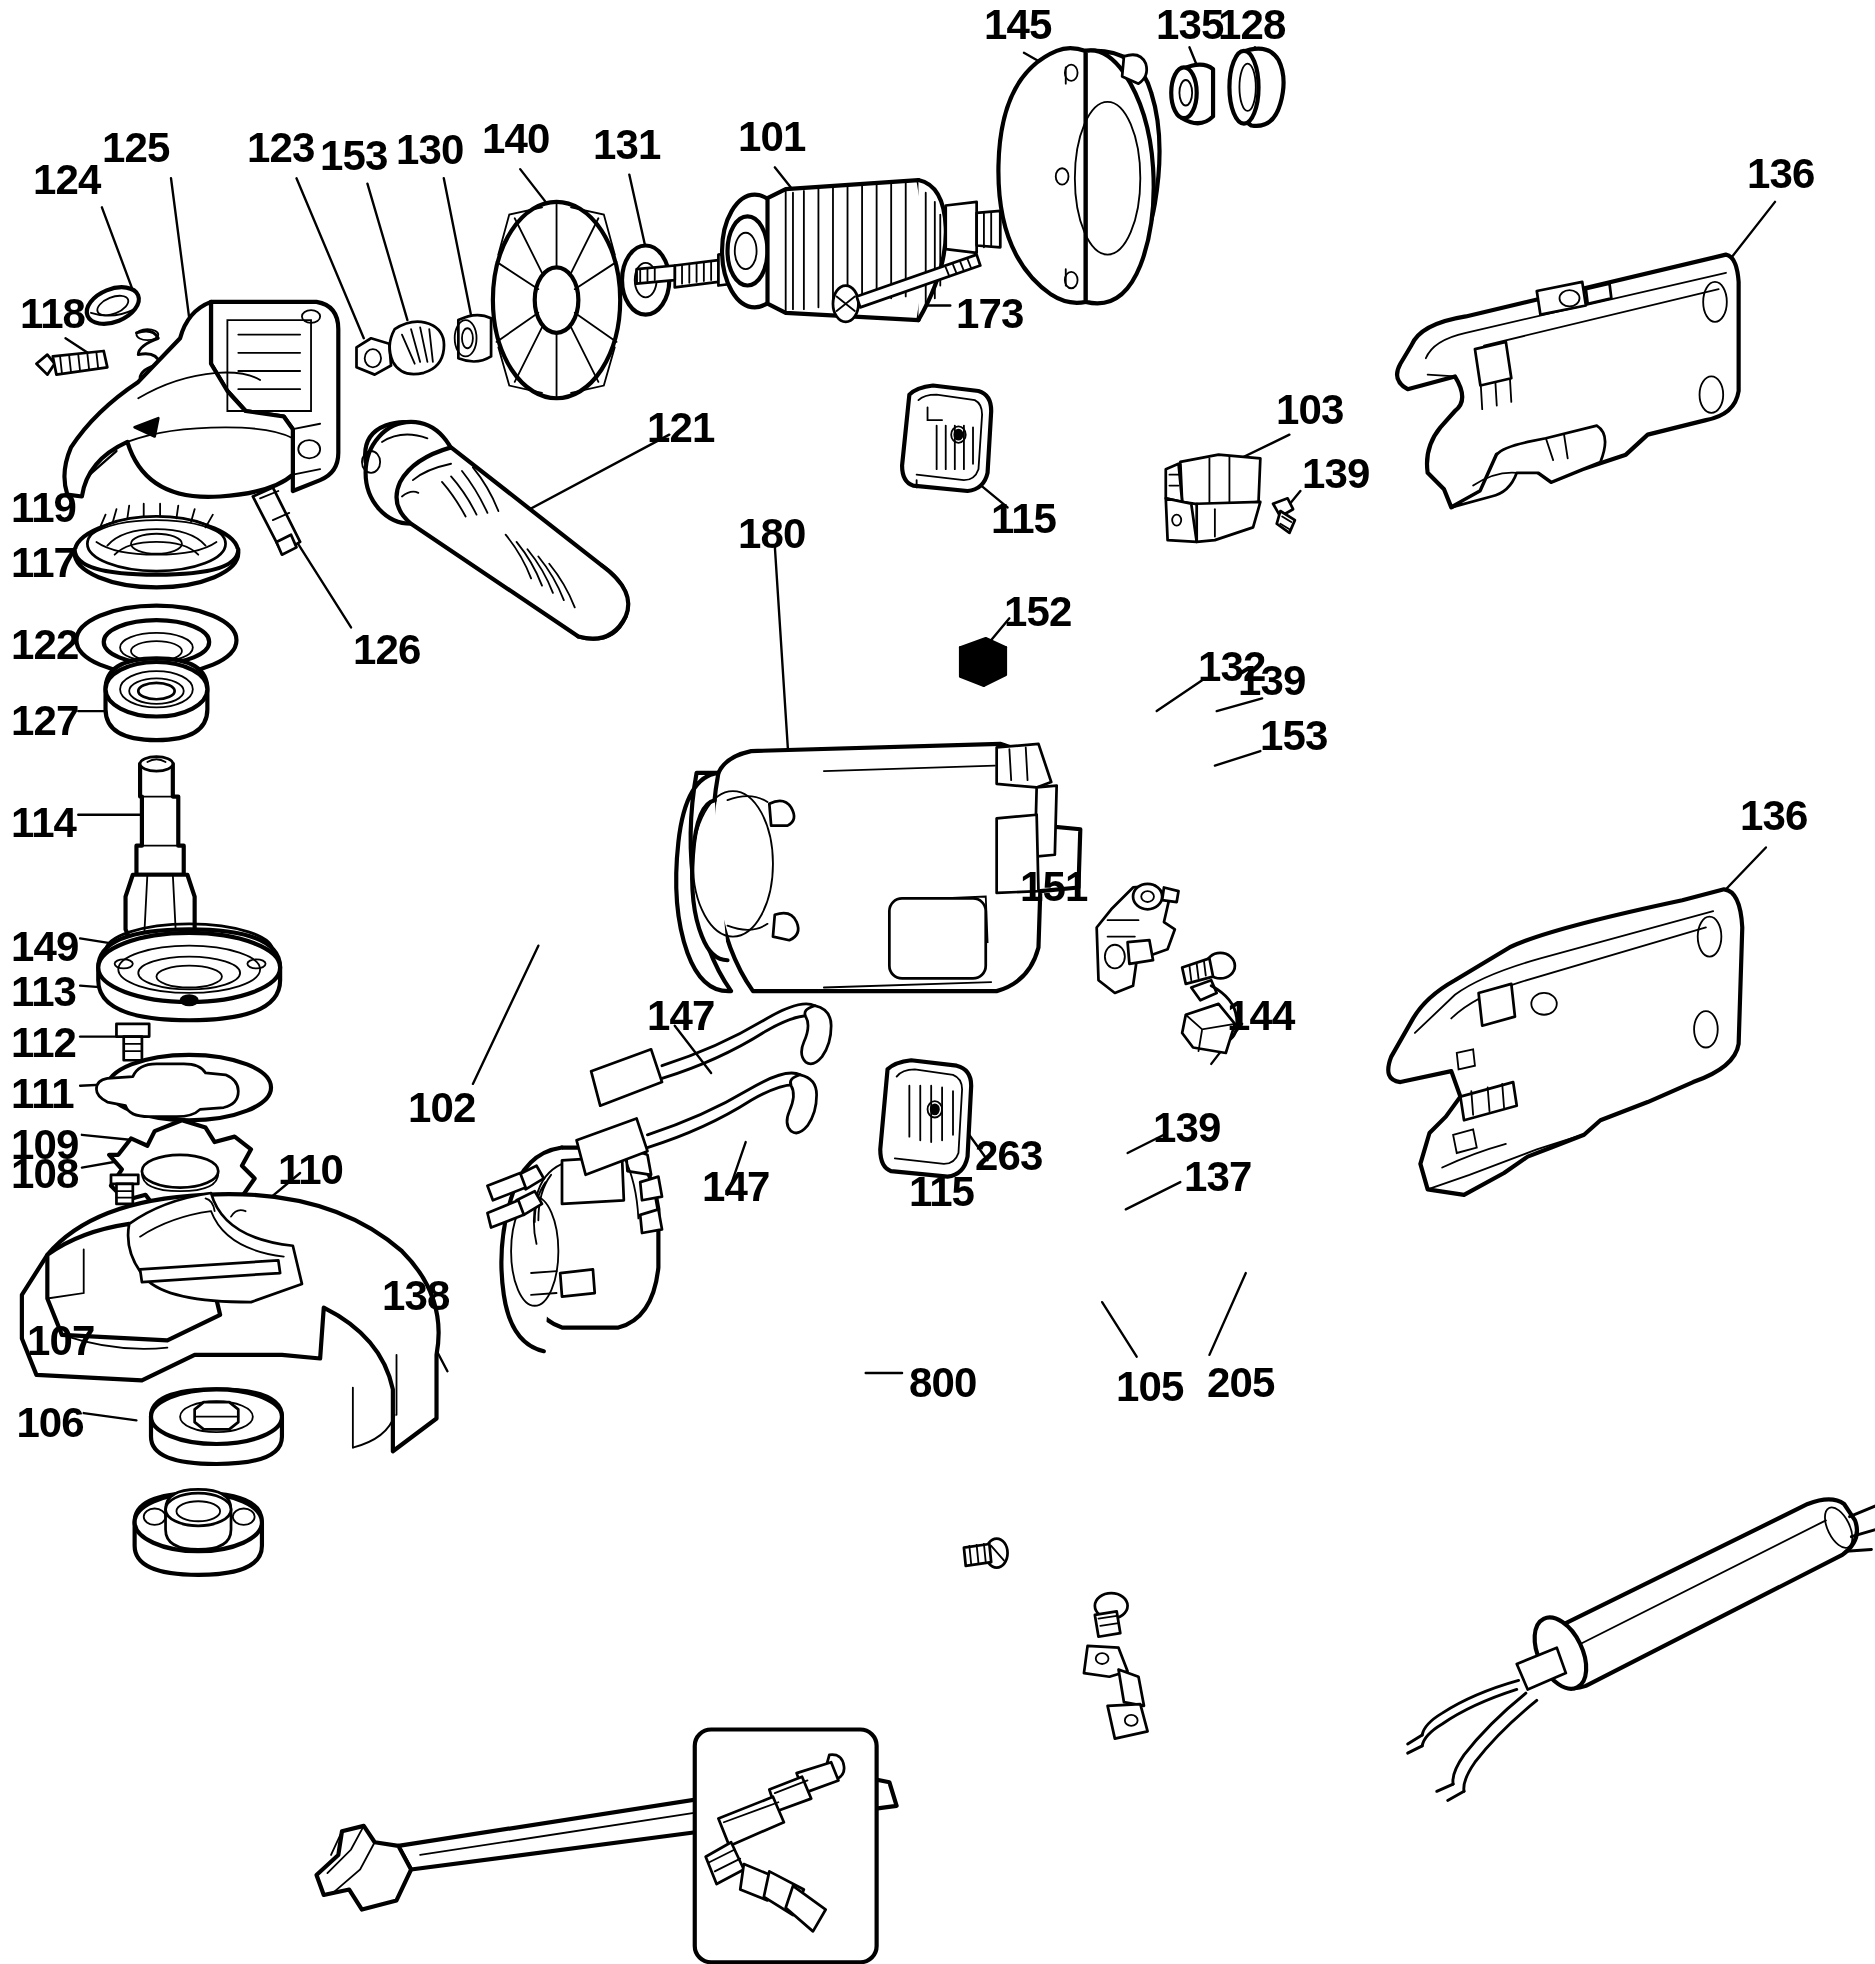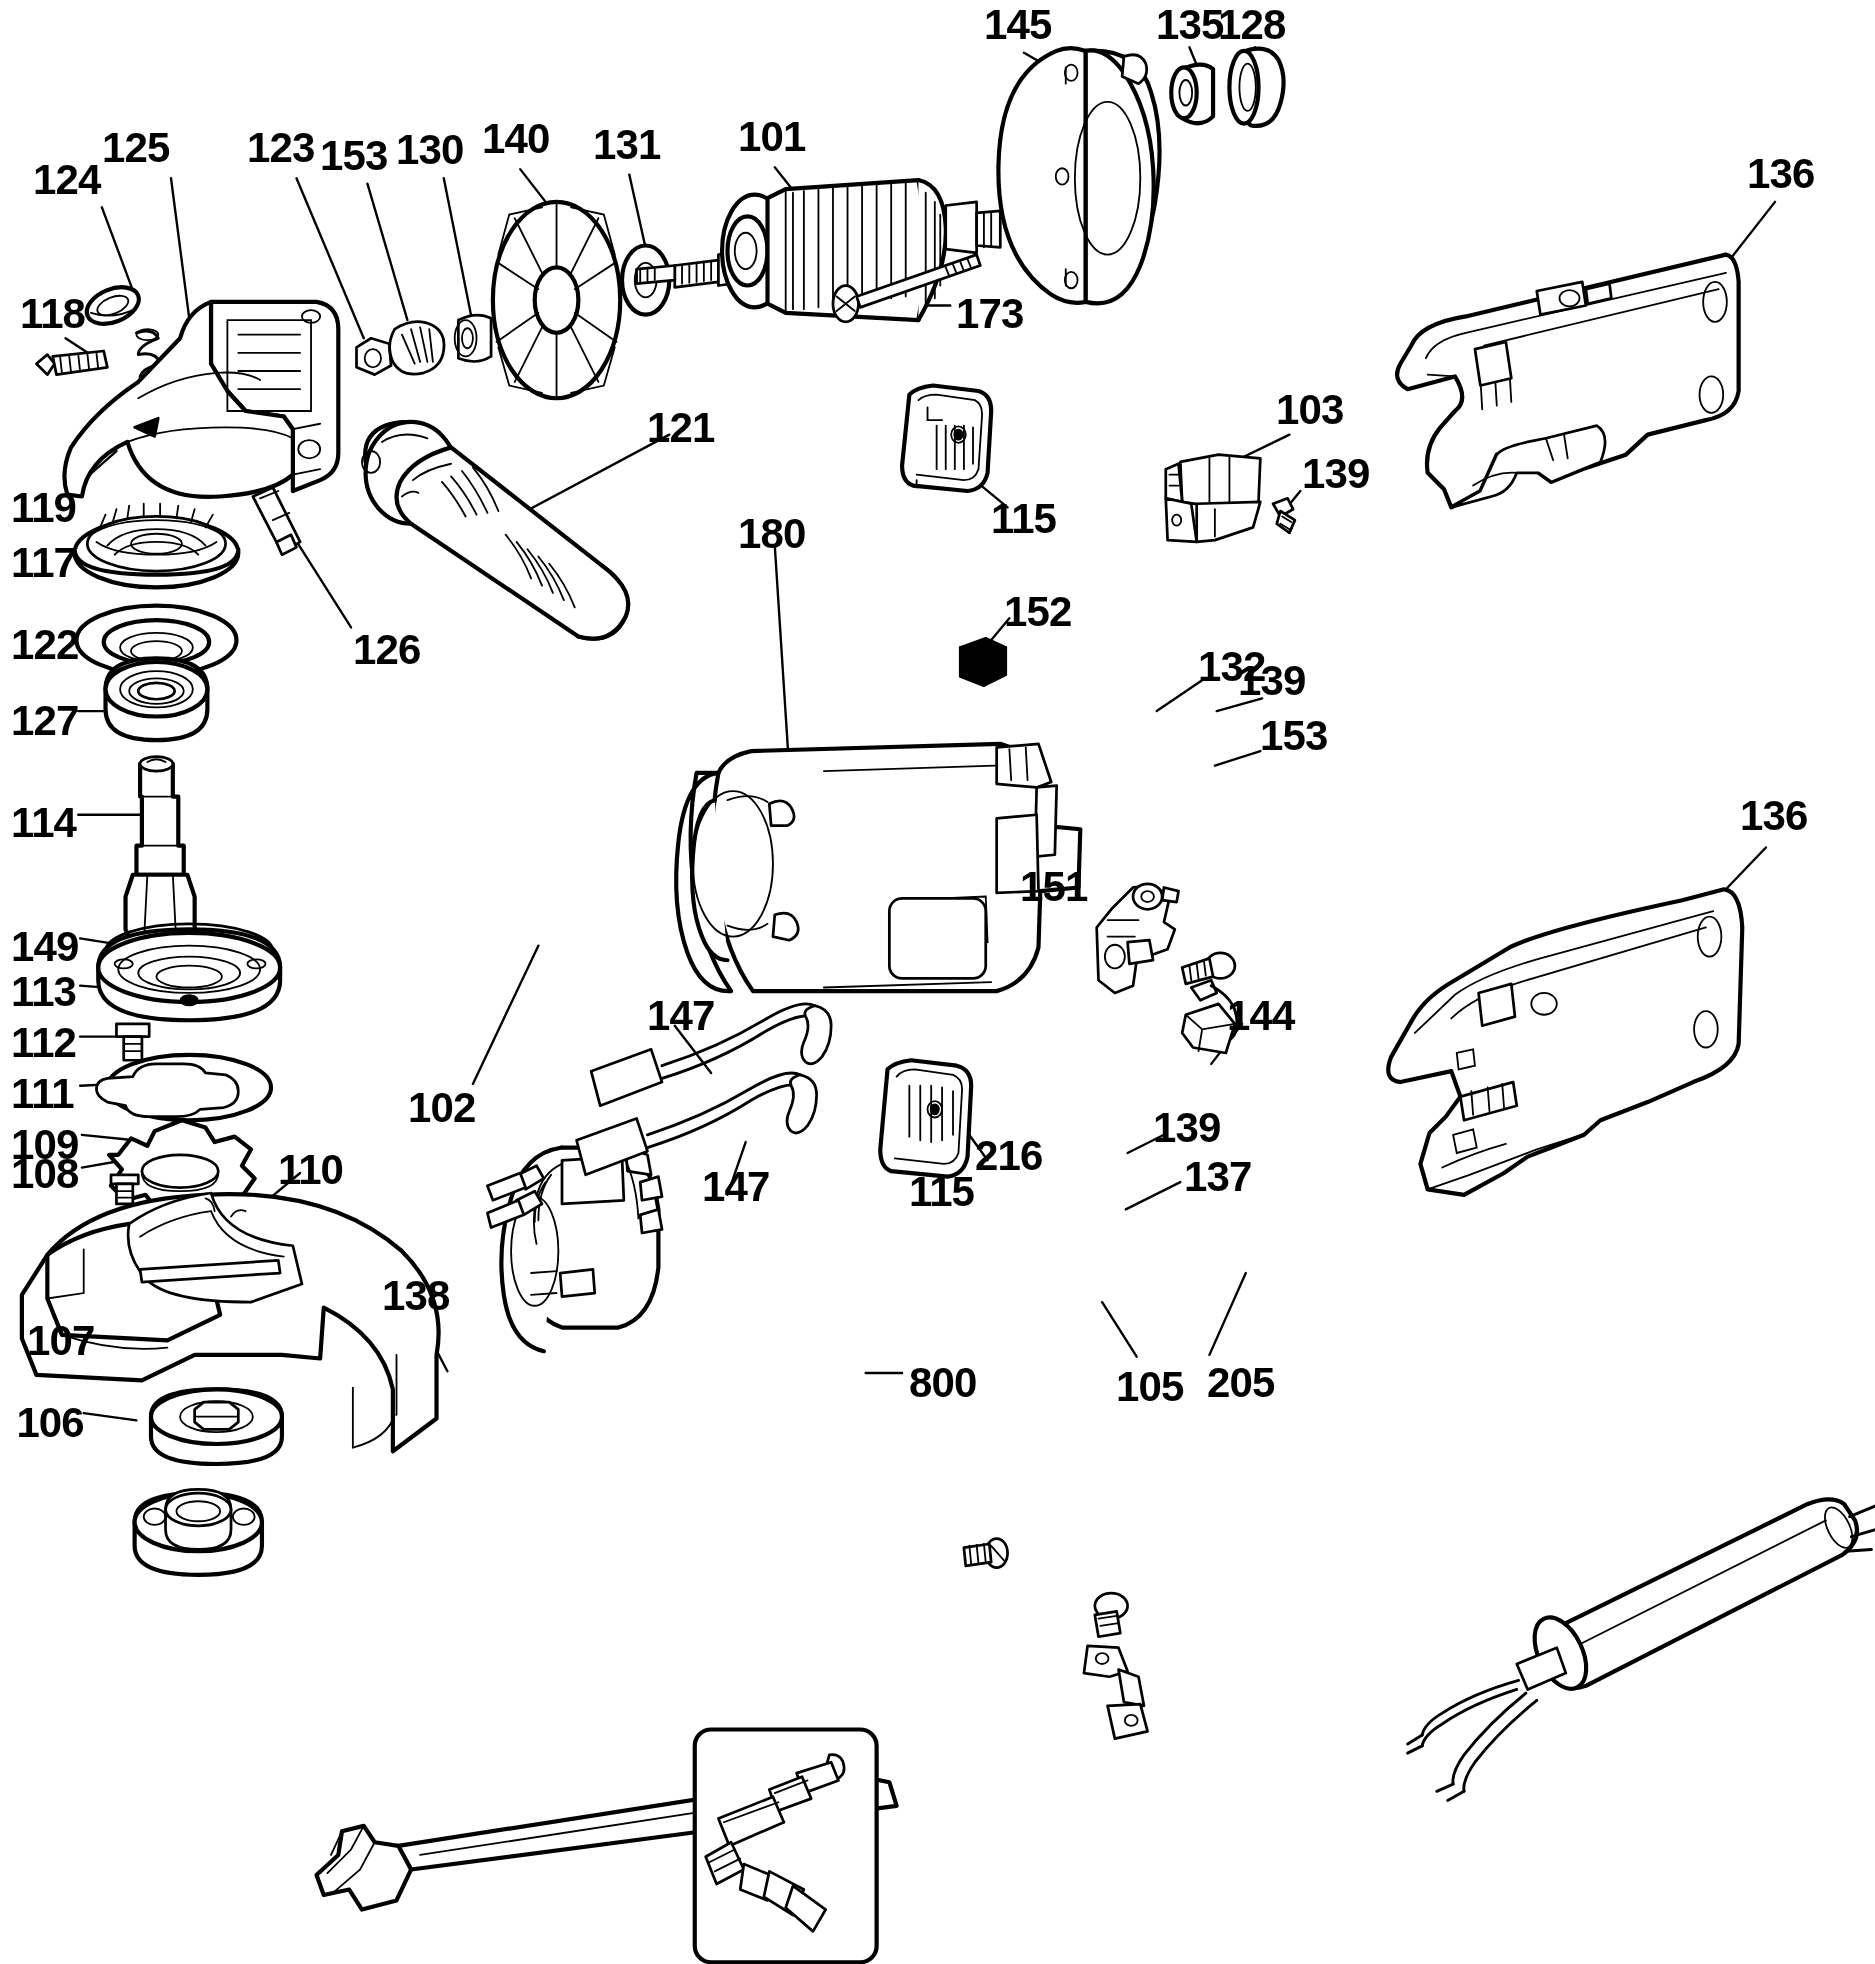--- a/index.html
+++ b/index.html
@@ -609,21 +609,21 @@
   <div class="lbl" style="left:11px;top:1022px">112</div>
   <div class="lbl" style="left:1227px;top:995px">144</div>
   <div class="lbl" style="left:11px;top:1073px">111</div>
   <div class="lbl" style="left:647px;top:995px">147</div>
   <div class="lbl" style="left:408px;top:1087px">102</div>
   <div class="lbl" style="left:11px;top:1124px">109</div>
   <div class="lbl" style="left:11px;top:1153px">108</div>
   <div class="lbl" style="left:278px;top:1149px">110</div>
   <div class="lbl" style="left:1153px;top:1107px">139</div>
   <div class="lbl" style="left:1184px;top:1156px">137</div>
-  <div class="lbl" style="left:975px;top:1135px">216</div>
+  <div class="lbl" style="left:975px;top:1135px">263</div>
   <div class="lbl" style="left:909px;top:1171px">115</div>
   <div class="lbl" style="left:702px;top:1166px">147</div>
   <div class="lbl" style="left:27px;top:1320px">107</div>
   <div class="lbl" style="left:382px;top:1275px">138</div>
   <div class="lbl" style="left:909px;top:1362px">800</div>
   <div class="lbl" style="left:1116px;top:1366px">105</div>
   <div class="lbl" style="left:1207px;top:1362px">205</div>
   <div class="lbl" style="left:16.4px;top:1402px">106</div>
 
 </div>

